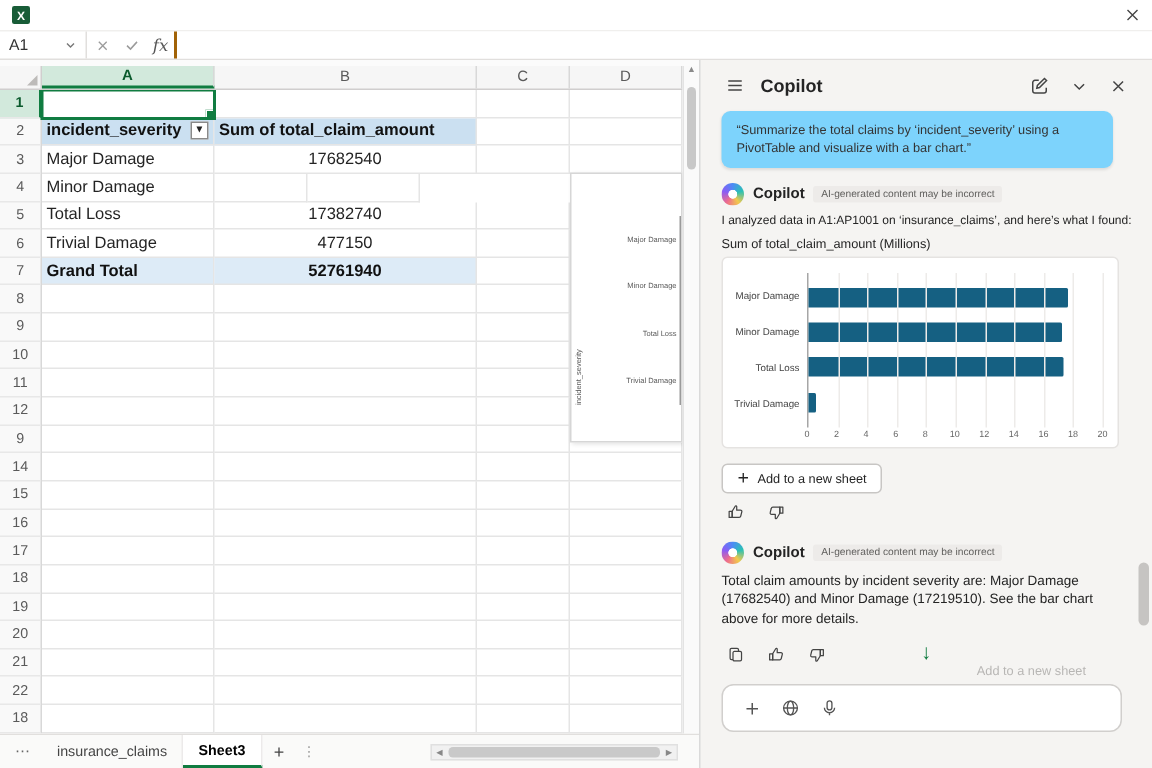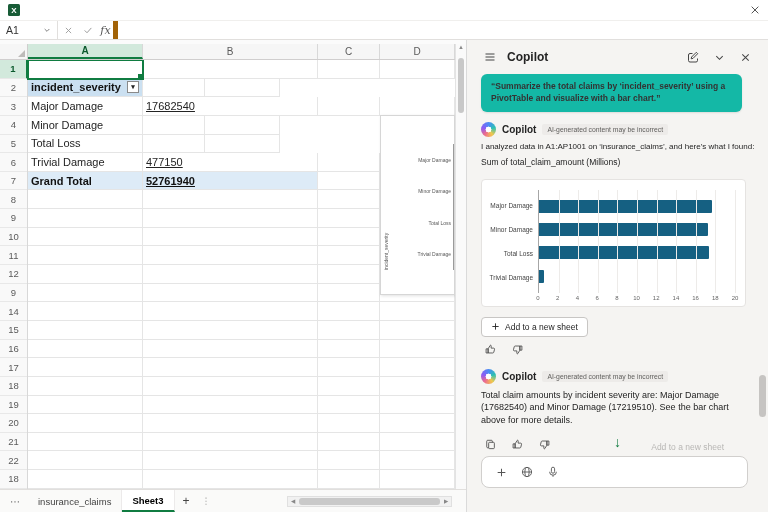--- a/index.html
+++ b/index.html
@@ -7,42 +7,42 @@
   body { font-family: "Liberation Sans", sans-serif; background: #fff; color: #242424; }
 
   
   .titlebar { height: 20px; display: flex; align-items: center; justify-content: space-between; padding: 0 8px; background: #fff; }
   .win-close { color: #444; display: flex; align-items: center; cursor: default; }
 
   
   .formulabar { height: 20px; display: flex; align-items: stretch; background: #fff; border-bottom: 1px solid #e1dfdd; border-top: 1px solid #f0efed; }
   .namebox { width: 58px; display: flex; align-items: center; justify-content: space-between; padding: 0 6px; font-size: 10.5px; border-right: 1px solid #e1dfdd; color: #333; }
   .fbtn { width: 20px; display: flex; align-items: center; justify-content: center; color: #9b9b9b; }
-  .fx { font-family: "DejaVu Serif", serif; font-style: italic; font-size: 11px; color: #555; border-right: 5px solid #a16207; }
+  .fx { font-family: "DejaVu Serif", serif; font-style: italic; font-size: 11px; color: #555; border-right: 2px solid #a16207; }
   .fx-input { flex: 1; border: none; outline: none; font-size: 11px; padding: 0 6px; background: #fff; }
 
   
   .main { display: flex; height: 472px; }
 
   
   .sheet { width: 466px; position: relative; background: #fff; display: flex; flex-direction: column; }
   .sheet-gap { height: 4px; background: #fbfbfb; }
   .colheaders { height: 16px; display: flex; width: 455px; background: #f6f6f6; border-bottom: 1px solid #d0cece; font-size: 10px; color: #5a5a5a; }
   .corner { width: 28px; border-right: 1px solid #d0cece; position: relative; }
   .corner::after { content: ""; position: absolute; right: 2px; bottom: 2px; border-left: 7px solid transparent; border-bottom: 7px solid #bdbbb9; }
   .colhdr { display: flex; align-items: center; justify-content: center; border-right: 1px solid #d8d8d8; }
   .colhdr.sel { background: #d2e9dc; border-bottom: 2px solid #107c41; color: #0b5a2d; font-weight: bold; }
   .gridbody { flex: 1; display: flex; position: relative; overflow: hidden; width: 455px; }
   .rowhdrs { width: 28px; border-right: 1px solid #d8d8d8; background: #f9f9f9; }
   .row-hdr { height: 18.65px; display: flex; align-items: center; justify-content: center; font-size: 9.5px; color: #5a5a5a; border-bottom: 1px solid #e8e8e8; }
   .row-hdr.sel { background: #d2e9dc; border-right: 2px solid #107c41; color: #0b5a2d; font-weight: bold; width: 28px; margin-left: 0; position: relative; left: 0; }
   .rows { flex: 1; }
   .grid-row { display: flex; height: 18.65px; }
   .cell { border-right: 1px solid #e5e5e5; border-bottom: 1px solid #e5e5e5; font-size: 11px; display: flex; align-items: center; padding: 0 3px; white-space: nowrap; overflow: hidden; }
-  .cell.right { justify-content: flex-start; text-decoration: underline; }
+  .cell.right { justify-content: center; }
   .cell.pivot-header { background: #cbe0f1; font-weight: bold; color: #111; }
   .cell.pivot-total { background: #ddebf7; font-weight: bold; color: #111; }
   .cell.selected { outline: 2px solid #107c41; outline-offset: -1px; position: relative; }
   .cell.selected::after { content: ""; position: absolute; right: -1px; bottom: -1px; width: 4px; height: 4px; background: #107c41; border: 1px solid #fff; }
   .filter-btn { margin-left: auto; width: 12px; height: 12px; background: #fff; border: 1px solid #8a8a8a; font-size: 7px; line-height: 10px; text-align: center; color: #222; }
 
   
   .mini-chart { position: absolute; left: 380px; top: 55px; width: 75px; height: 180px; background: #fff; border: 1px solid #d6d6d6; box-shadow: 1px 1px 3px rgba(0,0,0,.12); display: flex; padding: 28px 0 24px 2px; z-index: 5; }
   .mini-axis-label { writing-mode: vertical-rl; transform: rotate(180deg); font-size: 5px; color: #595959; display: flex; align-items: center; }
   .mini-cats { flex: 1; display: flex; flex-direction: column; justify-content: space-around; text-align: right; font-size: 5px; color: #595959; border-right: 1px solid #9a9a9a; padding-right: 2px; }
@@ -62,29 +62,29 @@
   .hscroll .arr { width: 10px; text-align: center; }
   .hthumb { flex: 1; height: 7px; background: #c9c9c9; border-radius: 3px; margin: 0 1px; }
 
   
   .copilot { flex: 1; background: #f5f4f2; border-left: 1px solid #dadada; position: relative; overflow: hidden; }
   .cp-header { height: 34px; display: flex; align-items: center; gap: 8px; padding: 0 14px; }
   .cp-title { font-size: 12px; font-weight: bold; }
   .cp-header .spacer { flex: 1; }
   .icon-btn { display: flex; align-items: center; justify-content: center; width: 18px; height: 18px; color: #444; }
   .cp-body { padding: 0 14px; }
-  .prompt-card { background: #14b8a6; border-radius: 6px; box-shadow: 0 1px 2px rgba(0,0,0,.1); padding: 7px 10px; font-size: 8.5px; line-height: 1.4; color: #333; margin-right: 12px; font-weight: bold; }
+  .prompt-card { background: #7dd3fc; border-radius: 6px; box-shadow: 0 1px 2px rgba(0,0,0,.1); padding: 7px 10px; font-size: 8.5px; line-height: 1.4; color: #333; margin-right: 12px; }
   .msg-header { display: flex; align-items: center; gap: 6px; margin: 10px 0 5px; }
   .avatar { width: 15px; height: 15px; border-radius: 50%; background:
      radial-gradient(circle at center, #fff 26%, rgba(255,255,255,0) 30%),
      conic-gradient(#4b8bf5, #2bc1b4, #f2c94c, #ee6c8d, #8a5cf5, #4b8bf5); }
   .sender { font-size: 10px; font-weight: bold; }
   .badge { font-size: 6.8px; color: #5f5e5c; background: #edebe9; border-radius: 2px; padding: 2px 5px; }
   .analysis { font-size: 8px; color: #242424; white-space: nowrap; overflow: hidden; margin-bottom: 6px; }
-  .chart-caption { font-size: 8.5px; color: #242424; margin-bottom: 12px; }
+  .chart-caption { font-size: 8.5px; color: #242424; margin-bottom: 4px; }
   .chart-card { background: #fff; border: 1px solid #e5e3e1; border-radius: 4px; height: 128px; display: flex; padding: 10px 10px 2px 2px; margin-right: 8px; }
   .chart-cats { width: 54px; display: flex; flex-direction: column; justify-content: space-around; text-align: right; font-size: 6.5px; color: #444; padding: 4px 5px 14px 0; }
   .chart-main { flex: 1; display: flex; flex-direction: column; }
   .chart-plot { flex: 1; position: relative; border-left: 1px solid #a6a6a6; display: flex; flex-direction: column; justify-content: space-around; padding: 5px 0; }
   .gridline { position: absolute; top: 0; bottom: 0; width: 0; border-left: 1px solid #edebe9; }
   .bar { height: 13px; border-radius: 0 1px 1px 0; }
   .chart-xaxis { position: relative; height: 11px; font-size: 6px; color: #666; }
   .chart-xaxis span { position: absolute; top: 2px; transform: translateX(-50%); }
   .add-btn { display: inline-flex; align-items: center; gap: 5px; background: #fff; border: 1px solid #c8c6c4; border-radius: 4px; padding: 4px 9px; font-size: 8.5px; color: #242424; margin: 10px 0 4px; }
   .feedback-row { display: flex; gap: 9px; color: #5f5e5c; margin-bottom: 2px; }
@@ -181,20 +181,23 @@
             <div class="cell selected" style="width: 115px;"></div>
             <div class="cell" style="width: 175px;"></div>
             <div class="cell" style="width: 62px;"></div>
             <div class="cell" style="width: 75px;"></div>
           </div>
           <div class="grid-row">
             <div class="cell pivot-header" style="width: 115px;">
               <span>incident_severity</span>
               <span class="filter-btn">▾</span>
             </div>
+            <div class="cell pivot-header" style="width: 175px;">
+              <span>Sum of total_claim_amount</span>
+            </div>
             <div class="cell" style="width: 62px;"></div>
             <div class="cell" style="width: 75px;"></div>
           </div>
           <div class="grid-row">
             <div class="cell" style="width: 115px;">
               <span>Major Damage</span>
             </div>
             <div class="cell right" style="width: 175px;">
               <span>17682540</span>
             </div>
@@ -204,20 +207,23 @@
           <div class="grid-row">
             <div class="cell" style="width: 115px;">
               <span>Minor Damage</span>
             </div>
             <div class="cell" style="width: 62px;"></div>
             <div class="cell" style="width: 75px;"></div>
           </div>
           <div class="grid-row">
             <div class="cell" style="width: 115px;">
               <span>Total Loss</span>
+            </div>
+            <div class="cell right" style="width: 175px;">
+              <span>17382740</span>
             </div>
             <div class="cell" style="width: 62px;"></div>
             <div class="cell" style="width: 75px;"></div>
           </div>
           <div class="grid-row">
             <div class="cell" style="width: 115px;">
               <span>Trivial Damage</span>
             </div>
             <div class="cell right" style="width: 175px;">
               <span>477150</span>

